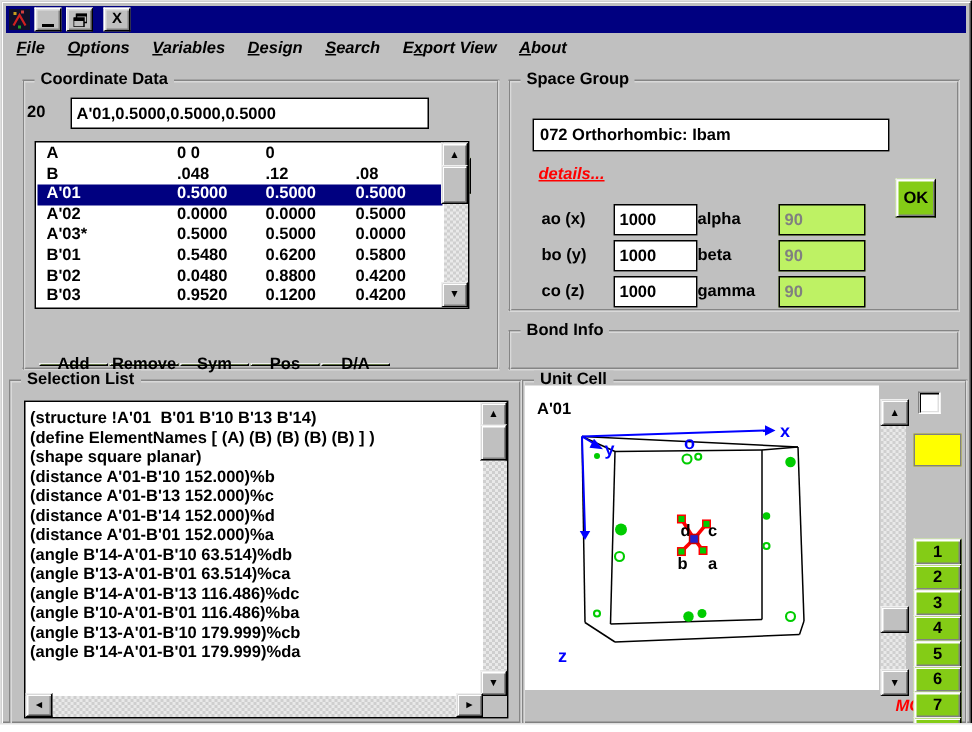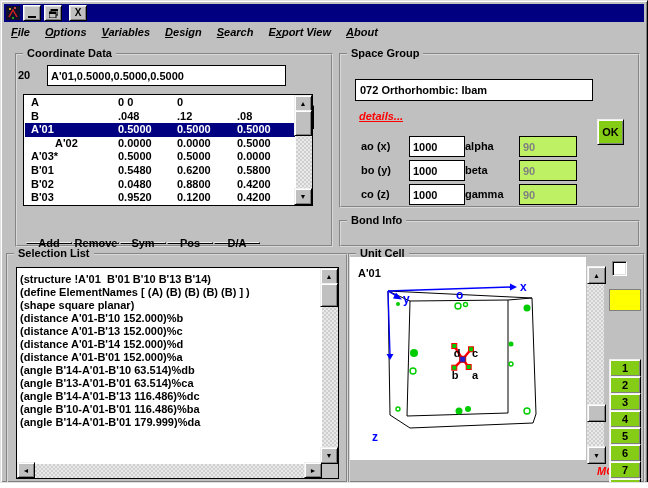--- a/index.html
+++ b/index.html
@@ -117,21 +117,21 @@
               <span class="cd-cell" style="left: 152px;">.12</span>
               <span class="cd-cell" style="left: 212px;">.08</span>
             </div>
             <div class="cd-row sel" style="top: 28.2px;">
               <span class="cd-cell" style="left: 6px;">A'01</span>
               <span class="cd-cell" style="left: 93px;">0.5000</span>
               <span class="cd-cell" style="left: 152px;">0.5000</span>
               <span class="cd-cell" style="left: 212px;">0.5000</span>
             </div>
             <div class="cd-row" style="top: 41.8px;">
-              <span class="cd-cell" style="left: 6px; margin-left: 24px;">A'02</span>
+              <span class="cd-cell" style="left: 6px;">A'02</span>
               <span class="cd-cell" style="left: 93px;">0.0000</span>
               <span class="cd-cell" style="left: 152px;">0.0000</span>
               <span class="cd-cell" style="left: 212px;">0.5000</span>
             </div>
             <div class="cd-row" style="top: 55.4px;">
               <span class="cd-cell" style="left: 6px;">A'03*</span>
               <span class="cd-cell" style="left: 93px;">0.5000</span>
               <span class="cd-cell" style="left: 152px;">0.5000</span>
               <span class="cd-cell" style="left: 212px;">0.0000</span>
             </div>
@@ -209,20 +209,21 @@
             <div class="sl-line">(define ElementNames [ (A) (B) (B) (B) (B) ] )</div>
             <div class="sl-line">(shape square planar)</div>
             <div class="sl-line">(distance A'01-B'10 152.000)%b</div>
             <div class="sl-line">(distance A'01-B'13 152.000)%c</div>
             <div class="sl-line">(distance A'01-B'14 152.000)%d</div>
             <div class="sl-line">(distance A'01-B'01 152.000)%a</div>
             <div class="sl-line">(angle B'14-A'01-B'10 63.514)%db</div>
             <div class="sl-line">(angle B'13-A'01-B'01 63.514)%ca</div>
             <div class="sl-line">(angle B'14-A'01-B'13 116.486)%dc</div>
             <div class="sl-line">(angle B'10-A'01-B'01 116.486)%ba</div>
+            <div class="sl-line">(angle B'13-A'01-B'10 179.999)%cb</div>
             <div class="sl-line">(angle B'14-A'01-B'01 179.999)%da</div>
           </div>
 
         <div class="sb-track" style="right:0;top:0;width:16px;height:194px;"></div>
         <div class="sb-btn" style="right:0;top:0;width:16px;height:15px;">▲</div>
         <div class="sb-thumb" style="position:absolute;right:0;top:15px;width:16px;height:22px;"></div>
         <div class="sb-btn" style="right:0;top:179px;width:16px;height:15px;">▼</div>
 
         <div class="sb-track" style="left:0;bottom:0;height:14px;width:303px;"></div>
         <div class="sb-btn" style="left:0;bottom:0;width:16px;height:14px;">◄</div>

